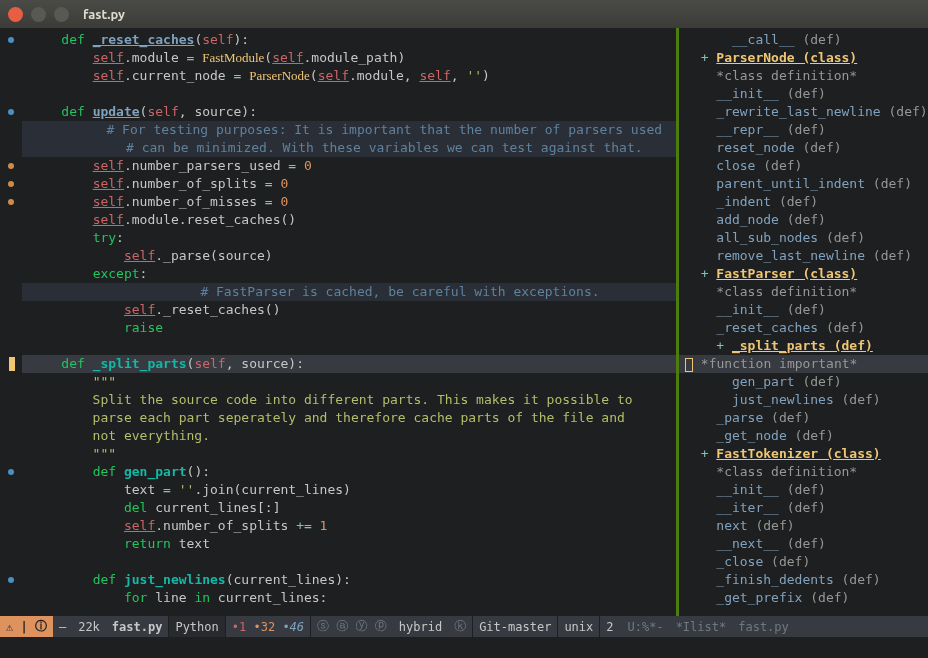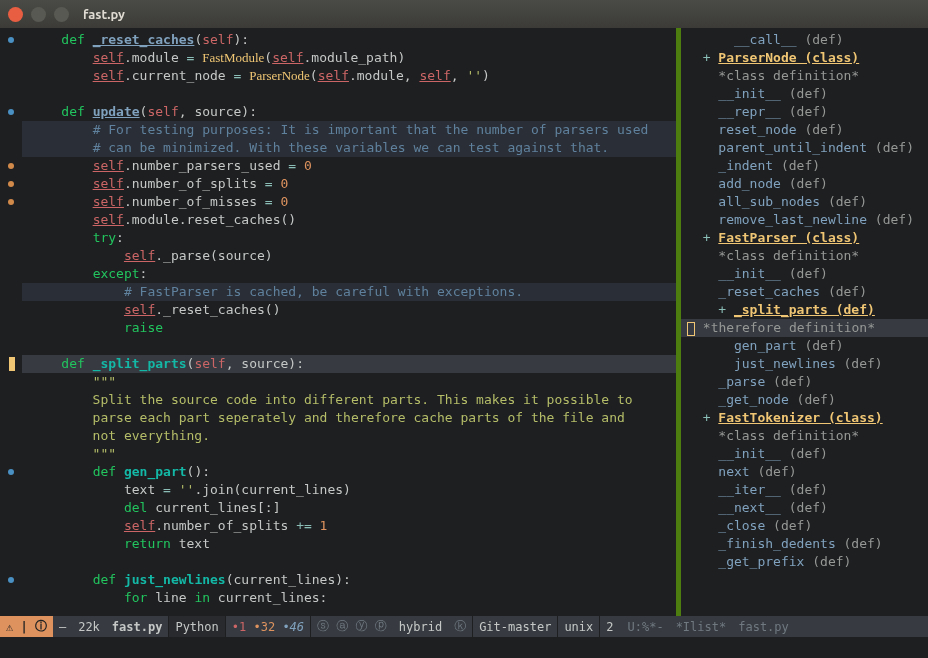--- a/index.html
+++ b/index.html
@@ -58,38 +58,38 @@
 .dot-orange { width: 6px; height: 6px; border-radius: 50%; background: #d28a4a; }
 .bar-yellow { width: 6px; height: 14px; background: #f0c674; margin-left: 2px; }
 
 .code {
   flex: 1;
   padding-top: 3px;
   line-height: 18px;
   white-space: pre;
 }
 .cl { height: 18px; padding-left: 8px; }
-.cl.hl { background: #2a2e36; }
+.cl.hl { background: #2a2e36; text-align: center; }
 .cl.hl2 { background: #373b41; }
 .kw { color: #22c55e; }
 .fn { color: #14b8a6; font-weight: bold; }
 .fnu { color: #81a2be; font-weight: bold; text-decoration: underline; }
 .self { color: #cc6666; text-decoration: underline; }
 .selfp { color: #cc6666; }
 .cls { color: #f0c674; font-family: Liberation Serif, serif; }
 .str { color: #b5bd68; }
 .cm { color: #5f819d; }
 .num { color: #de935f; }
 .op { color: #8abeb7; }
 .p { color: #c5c8c6; }
 
 .outline {
   flex: 1;
   background: #1d1f21;
-  border-left: 5px solid #4d7c0f;
+  border-left: 3px solid #4d7c0f;
   padding-top: 3px;
   line-height: 18px;
   overflow: hidden;
 }
 .ol { height: 18px; padding-left: 6px; white-space: pre; }
 .ol.hl { background: #373b41; }
 .plus { color: #8abeb7; }
 .clsname { color: #f0c674; font-weight: bold; text-decoration: underline; }
 .defname { color: #81a2be; }
 .defnameu { color: #f0c674; font-weight: bold; text-decoration: underline; }
@@ -181,42 +181,44 @@
         </div>
         <div class="gline"></div>
       </div>
     <div class="code" id="code"><div class="cl">    <span class="kw">def</span> <span class="fnu">_reset_caches</span><span class="p">(</span><span class="selfp">self</span><span class="p">):</span></div><div class="cl">        <span class="self">self</span><span class="p">.module </span><span class="op">=</span><span class="p"> </span><span class="cls">FastModule</span><span class="p">(</span><span class="self">self</span><span class="p">.module_path)</span></div><div class="cl">        <span class="self">self</span><span class="p">.current_node </span><span class="op">=</span><span class="p"> </span><span class="cls">ParserNode</span><span class="p">(</span><span class="self">self</span><span class="p">.module, </span><span class="self">self</span><span class="p">, </span><span class="str">''</span><span class="p">)</span></div><div class="cl"></div><div class="cl">    <span class="kw">def</span> <span class="fnu">update</span><span class="p">(</span><span class="selfp">self</span><span class="p">, source):</span></div><div class="cl hl">        <span class="cm"># For testing purposes: It is important that the number of parsers used</span></div><div class="cl hl">        <span class="cm"># can be minimized. With these variables we can test against that.</span></div><div class="cl">        <span class="self">self</span><span class="p">.number_parsers_used </span><span class="op">=</span><span class="p"> </span><span class="num">0</span></div><div class="cl">        <span class="self">self</span><span class="p">.number_of_splits </span><span class="op">=</span><span class="p"> </span><span class="num">0</span></div><div class="cl">        <span class="self">self</span><span class="p">.number_of_misses </span><span class="op">=</span><span class="p"> </span><span class="num">0</span></div><div class="cl">        <span class="self">self</span><span class="p">.module.reset_caches()</span></div><div class="cl">        <span class="kw">try</span><span class="p">:</span></div><div class="cl">            <span class="self">self</span><span class="p">._parse(source)</span></div><div class="cl">        <span class="kw">except</span><span class="p">:</span></div><div class="cl hl">            <span class="cm"># FastParser is cached, be careful with exceptions.</span></div><div class="cl">            <span class="self">self</span><span class="p">._reset_caches()</span></div><div class="cl">            <span class="kw">raise</span></div><div class="cl"></div><div class="cl hl2">    <span class="kw">def</span> <span class="fn">_split_parts</span><span class="p">(</span><span class="selfp">self</span><span class="p">, source):</span></div><div class="cl">        <span class="str">"""</span></div><div class="cl"><span class="str">        Split the source code into different parts. This makes it possible to</span></div><div class="cl"><span class="str">        parse each part seperately and therefore cache parts of the file and</span></div><div class="cl"><span class="str">        not everything.</span></div><div class="cl"><span class="str">        """</span></div><div class="cl">        <span class="kw">def</span> <span class="fn">gen_part</span><span class="p">():</span></div><div class="cl">            <span class="p">text </span><span class="op">=</span><span class="p"> </span><span class="str">''</span><span class="p">.join(current_lines)</span></div><div class="cl">            <span class="kw">del</span><span class="p"> current_lines[:]</span></div><div class="cl">            <span class="self">self</span><span class="p">.number_of_splits </span><span class="op">+=</span><span class="p"> </span><span class="num">1</span></div><div class="cl">            <span class="kw">return</span><span class="p"> text</span></div><div class="cl"></div><div class="cl">        <span class="kw">def</span> <span class="fn">just_newlines</span><span class="p">(current_lines):</span></div><div class="cl">            <span class="kw">for</span><span class="p"> line </span><span class="kw">in</span><span class="p"> current_lines:</span></div></div>
   </div>
   <div class="outline" id="outline">
       <div class="ol">      <span class="defname">__call__</span><span class="dim"> (def)</span></div>
       <div class="ol">  <span class="plus">+</span> <span class="clsname">ParserNode (class)</span></div>
       <div class="ol">    <span class="dim">*class definition*</span></div>
       <div class="ol">    <span class="defname">__init__</span><span class="dim"> (def)</span></div>
+      <div class="ol">    <span class="defname">_rewrite_last_newline</span><span class="dim"> (def)</span></div>
       <div class="ol">    <span class="defname">__repr__</span><span class="dim"> (def)</span></div>
       <div class="ol">    <span class="defname">reset_node</span><span class="dim"> (def)</span></div>
+      <div class="ol">    <span class="defname">close</span><span class="dim"> (def)</span></div>
       <div class="ol">    <span class="defname">parent_until_indent</span><span class="dim"> (def)</span></div>
       <div class="ol">    <span class="defname">_indent</span><span class="dim"> (def)</span></div>
       <div class="ol">    <span class="defname">add_node</span><span class="dim"> (def)</span></div>
       <div class="ol">    <span class="defname">all_sub_nodes</span><span class="dim"> (def)</span></div>
       <div class="ol">    <span class="defname">remove_last_newline</span><span class="dim"> (def)</span></div>
       <div class="ol">  <span class="plus">+</span> <span class="clsname">FastParser (class)</span></div>
       <div class="ol">    <span class="dim">*class definition*</span></div>
       <div class="ol">    <span class="defname">__init__</span><span class="dim"> (def)</span></div>
       <div class="ol">    <span class="defname">_reset_caches</span><span class="dim"> (def)</span></div>
       <div class="ol">    <span class="plus">+</span> <span class="defnameu">_split_parts (def)</span></div>
-      <div class="ol hl"><span class="cursor"></span> <span class="dim">*therefore definition*</span></div>
+      <div class="ol hl"><span class="cursor"></span> <span class="dim">*function important*</span></div>
       <div class="ol">      <span class="defname">gen_part</span><span class="dim"> (def)</span></div>
       <div class="ol">      <span class="defname">just_newlines</span><span class="dim"> (def)</span></div>
       <div class="ol">    <span class="defname">_parse</span><span class="dim"> (def)</span></div>
       <div class="ol">    <span class="defname">_get_node</span><span class="dim"> (def)</span></div>
       <div class="ol">  <span class="plus">+</span> <span class="clsname">FastTokenizer (class)</span></div>
       <div class="ol">    <span class="dim">*class definition*</span></div>
       <div class="ol">    <span class="defname">__init__</span><span class="dim"> (def)</span></div>
+      <div class="ol">    <span class="defname">__iter__</span><span class="dim"> (def)</span></div>
       <div class="ol">    <span class="defname">next</span><span class="dim"> (def)</span></div>
-      <div class="ol">    <span class="defname">__iter__</span><span class="dim"> (def)</span></div>
       <div class="ol">    <span class="defname">__next__</span><span class="dim"> (def)</span></div>
       <div class="ol">    <span class="defname">_close</span><span class="dim"> (def)</span></div>
       <div class="ol">    <span class="defname">_finish_dedents</span><span class="dim"> (def)</span></div>
       <div class="ol">    <span class="defname">_get_prefix</span><span class="dim"> (def)</span></div>
     </div>
 </div>
 
 <div class="modeline">
   <span class="ml-seg ml-warn"><span>⚠</span>&nbsp;|&nbsp;<span>ⓘ</span></span>
   <span class="ml-seg">—</span>

